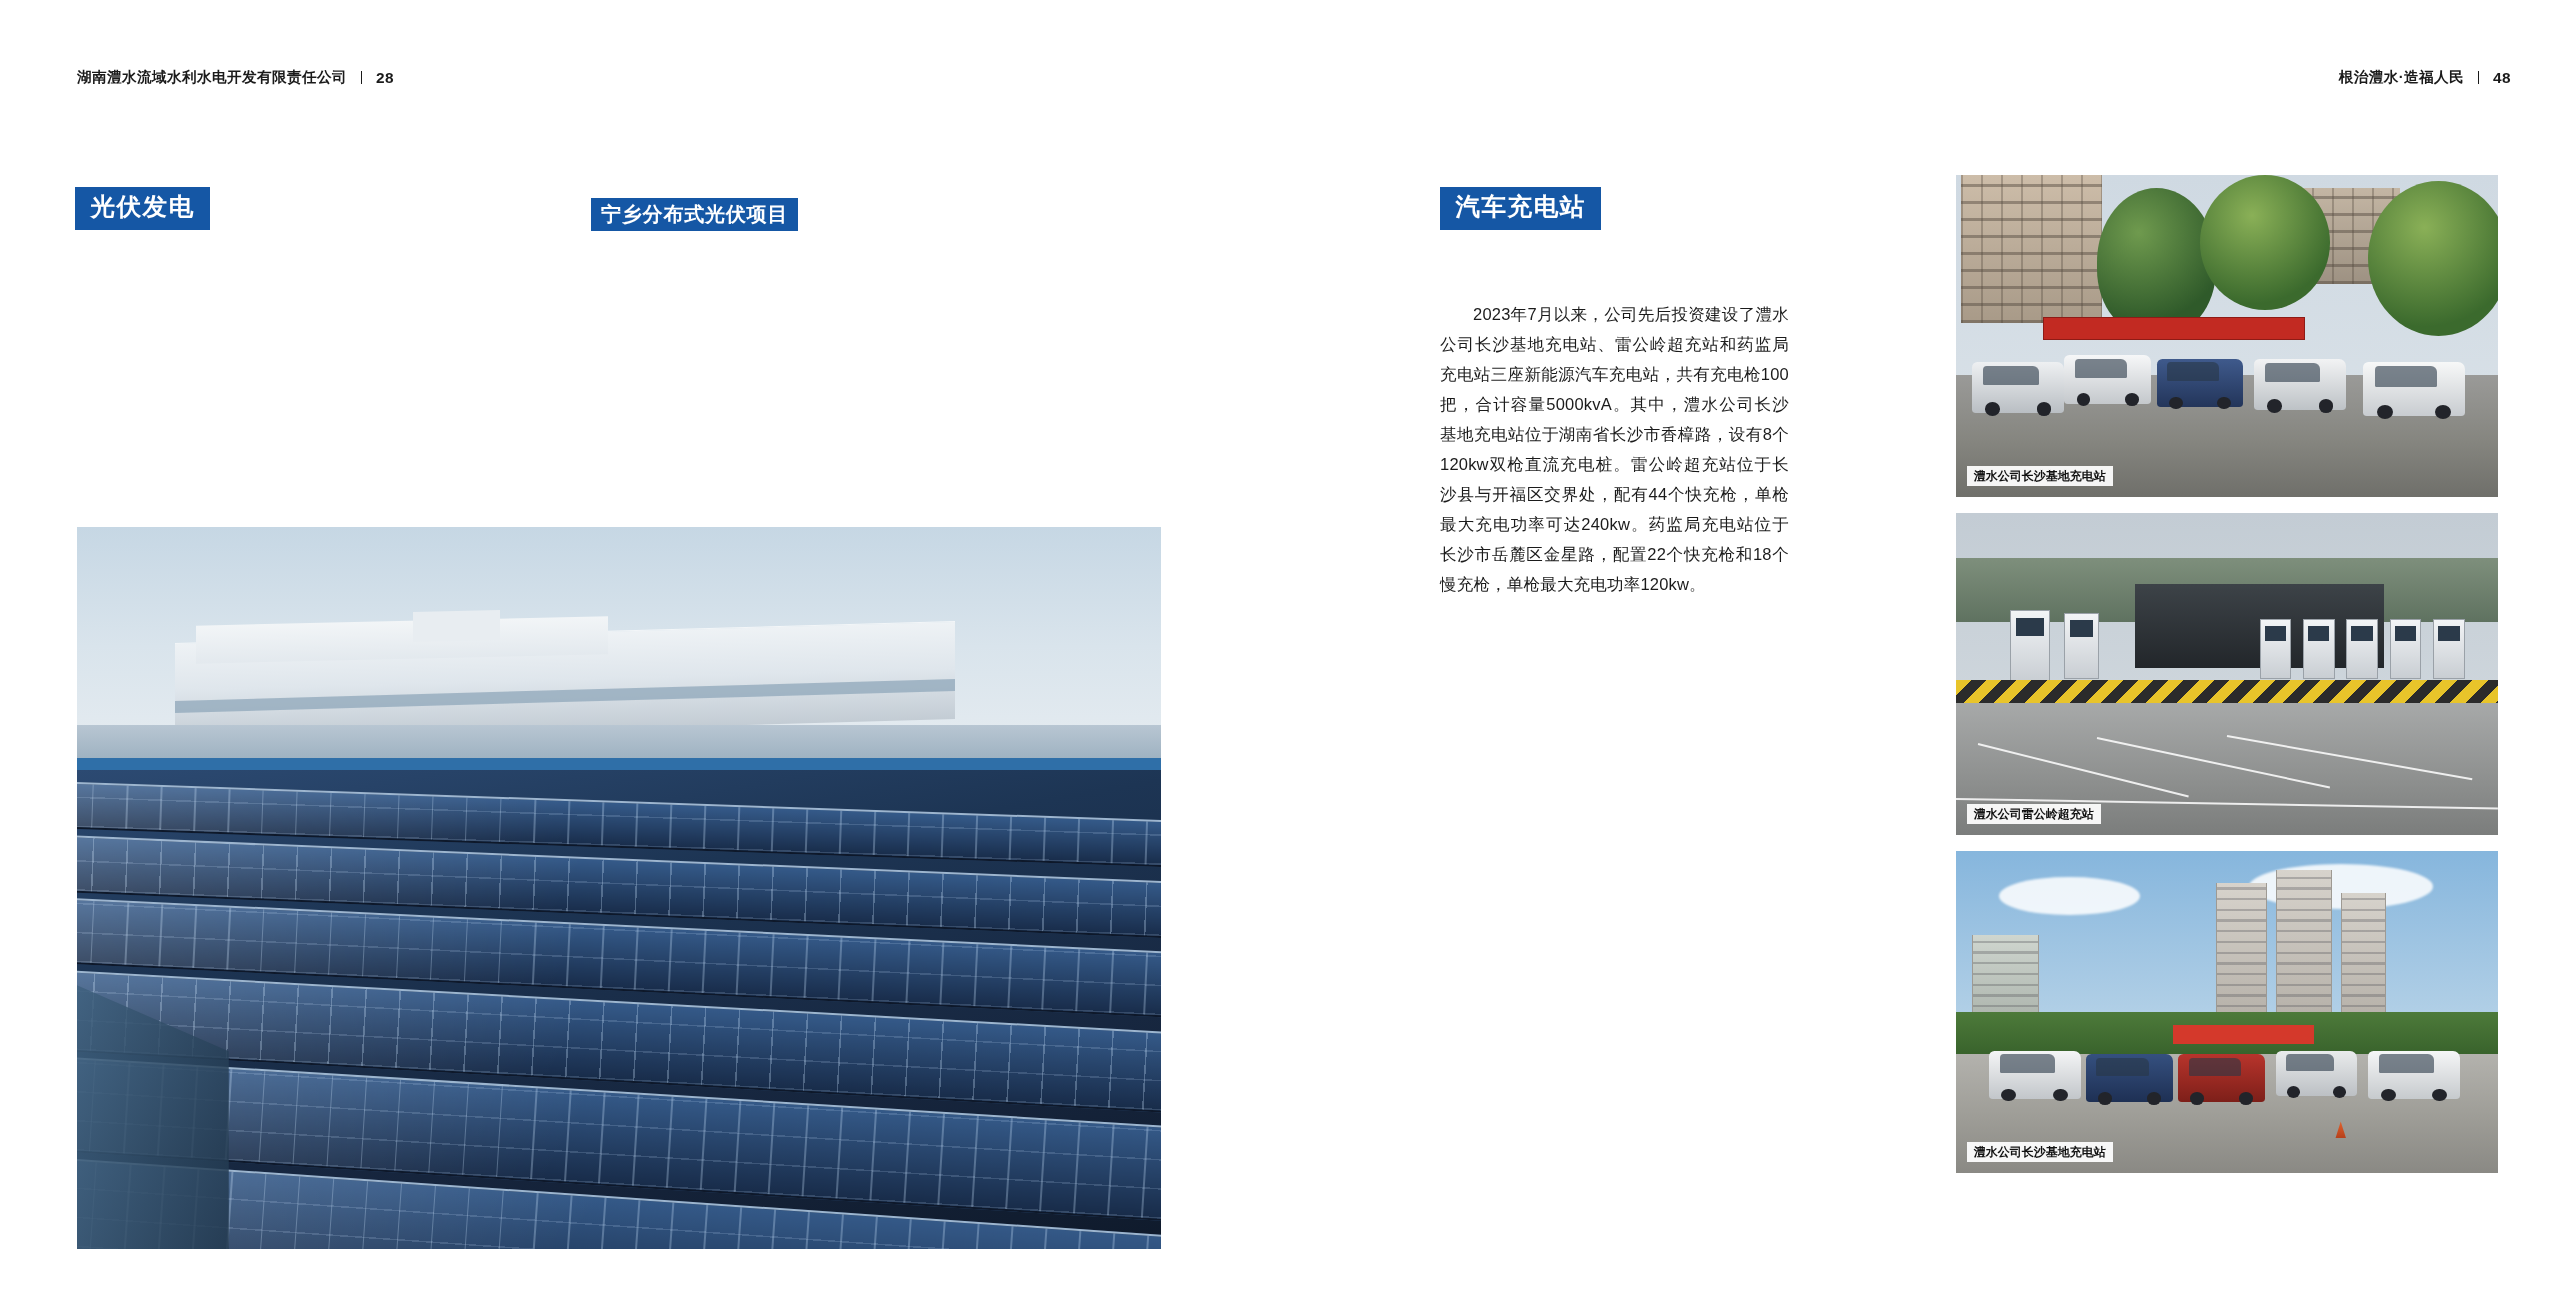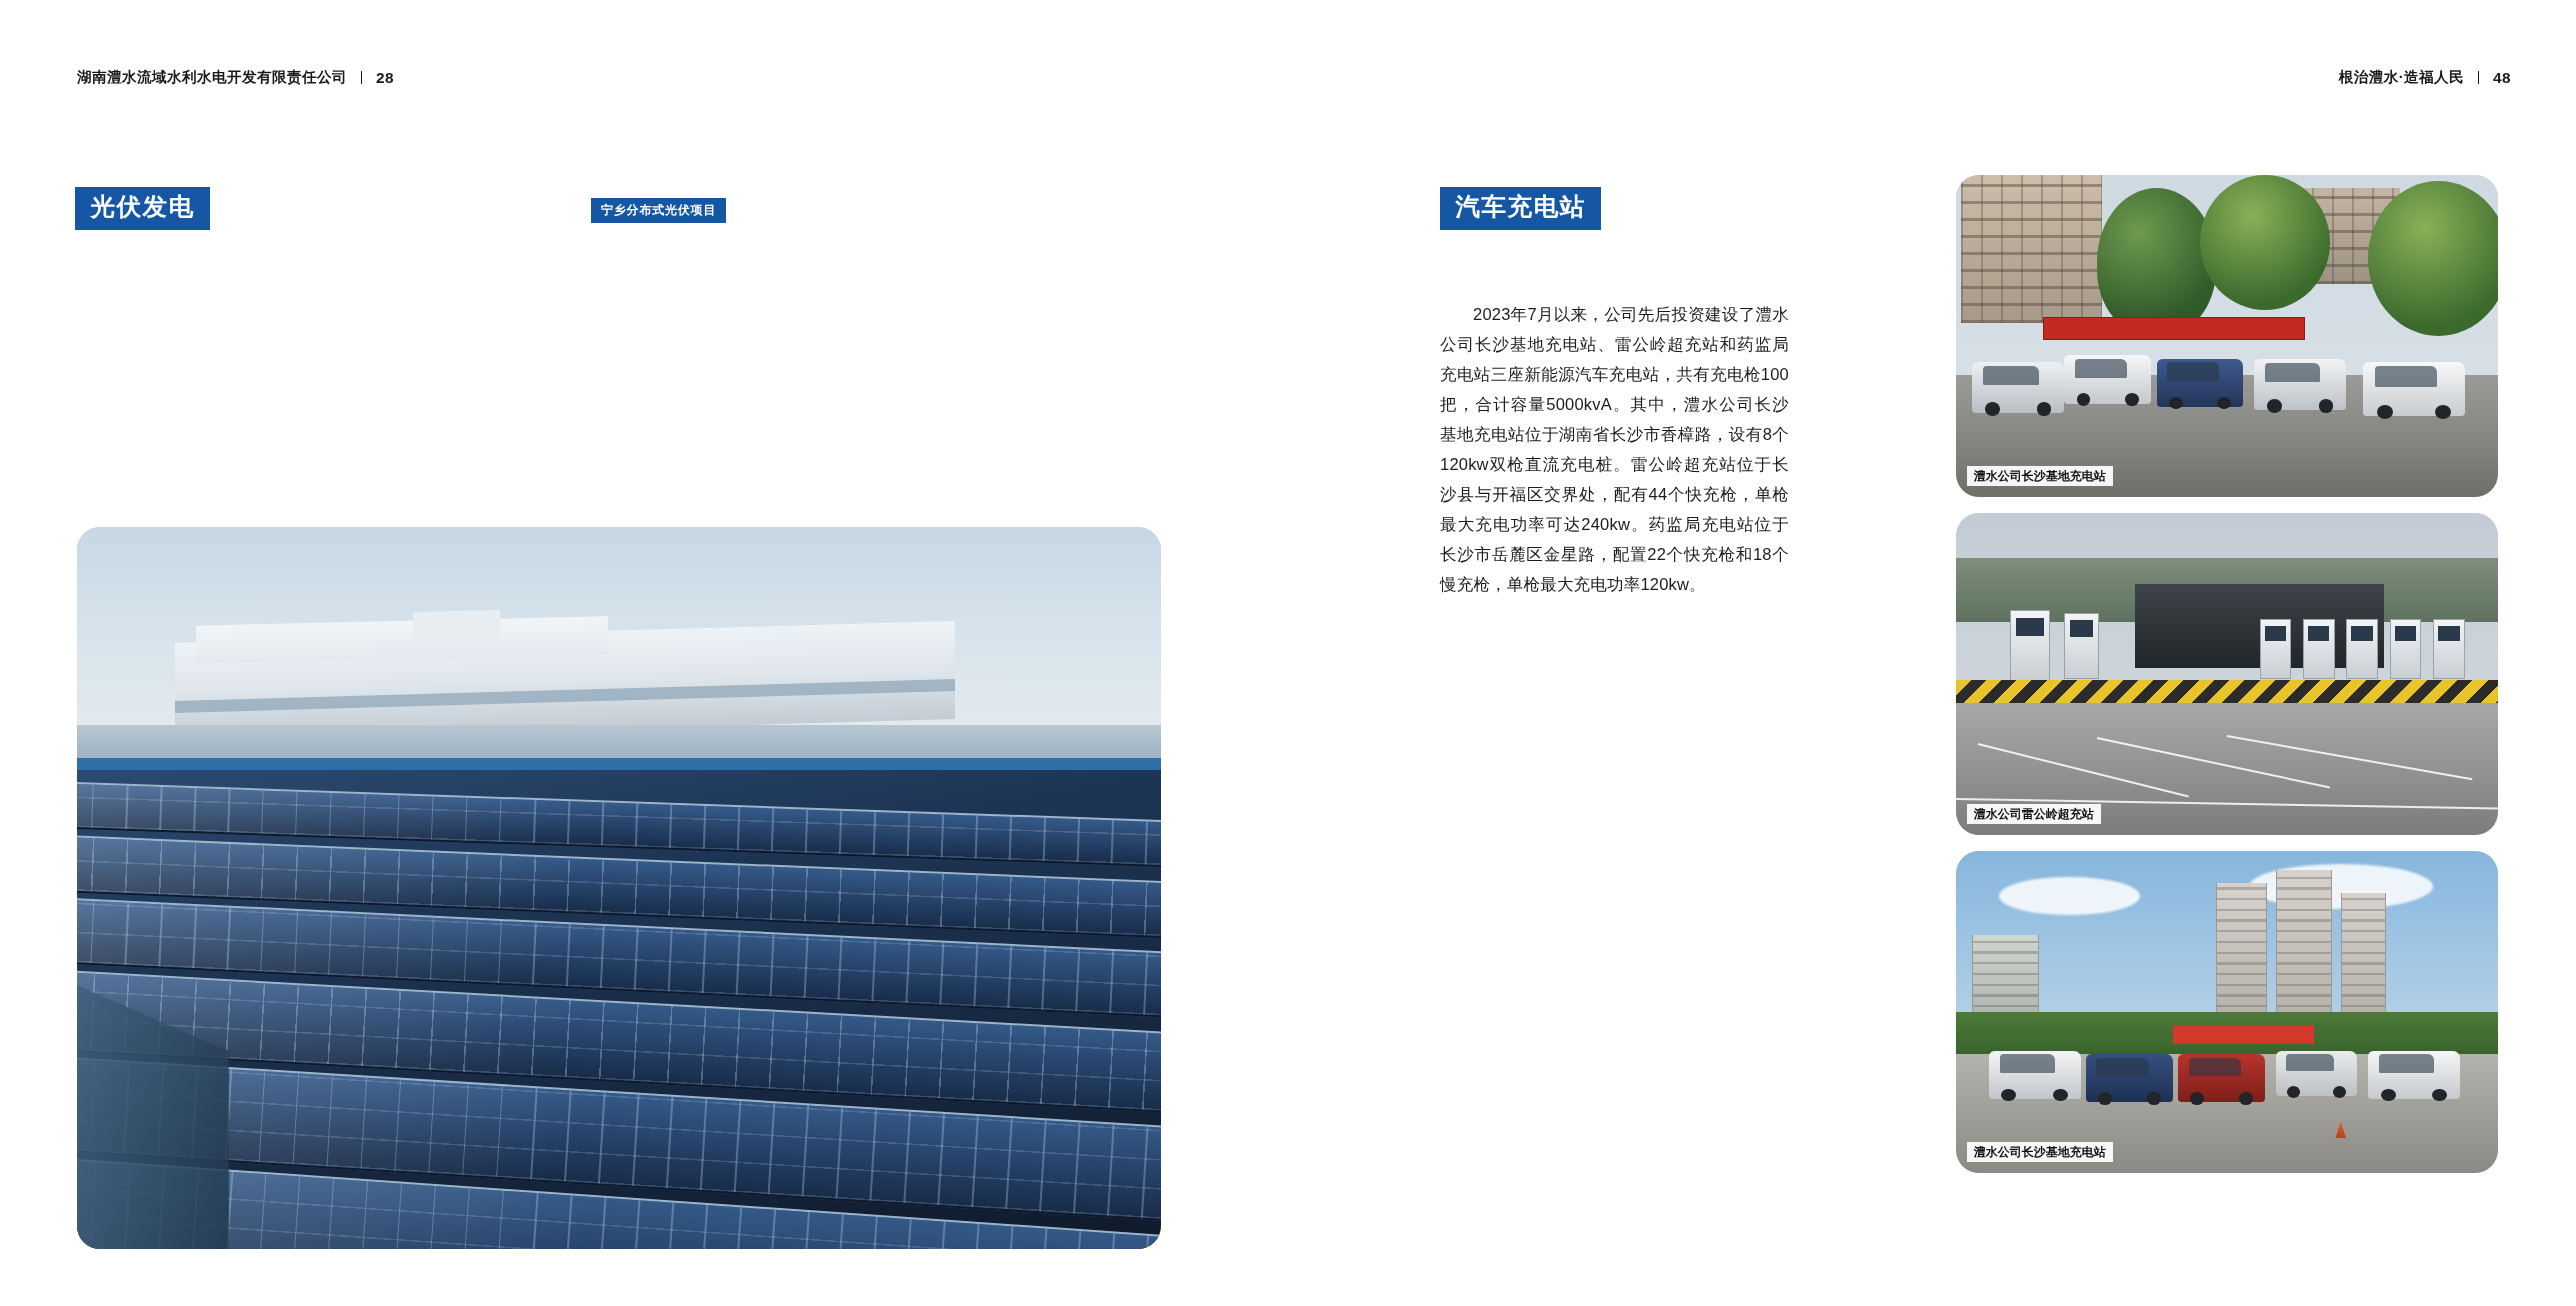--- a/index.html
+++ b/index.html
@@ -64,21 +64,21 @@
     white-space: nowrap;
   }
   .sec-title-left { left: 75px; top: 187px; }
   .sec-title-right { left: 1440px; top: 187px; }
 
   
   .sub-title {
     position: absolute;
     background: #1557a5;
     color: #ffffff;
-    font-size: 12px;
+    font-size: 20px;
     font-weight: bold;
     letter-spacing: 0.8px;
     padding: 6.1px 10px 7px 10px;
     line-height: 1;
     white-space: nowrap;
     left: 591px;
     top: 198px;
   }
 
   
@@ -93,21 +93,20 @@
   }
   .body-col p { margin: 0; text-indent: 2em; }
   .body-left { left: 591px; top: 260px; width: 568px; }
   .body-right { left: 1440px; top: 299px; width: 349px; }
 
   
   .photo {
     position: absolute;
     overflow: hidden;
     background: #c9d3dc;
-    border-radius: 23px;
   }
   .photo .cap {
     position: absolute;
     left: 10.7px;
     bottom: 10.7px;
     background: rgba(255,255,255,0.93);
     color: #111;
     font-size: 12px;
     font-weight: bold;
     padding: 3.8px 7px 4.6px 7px;

